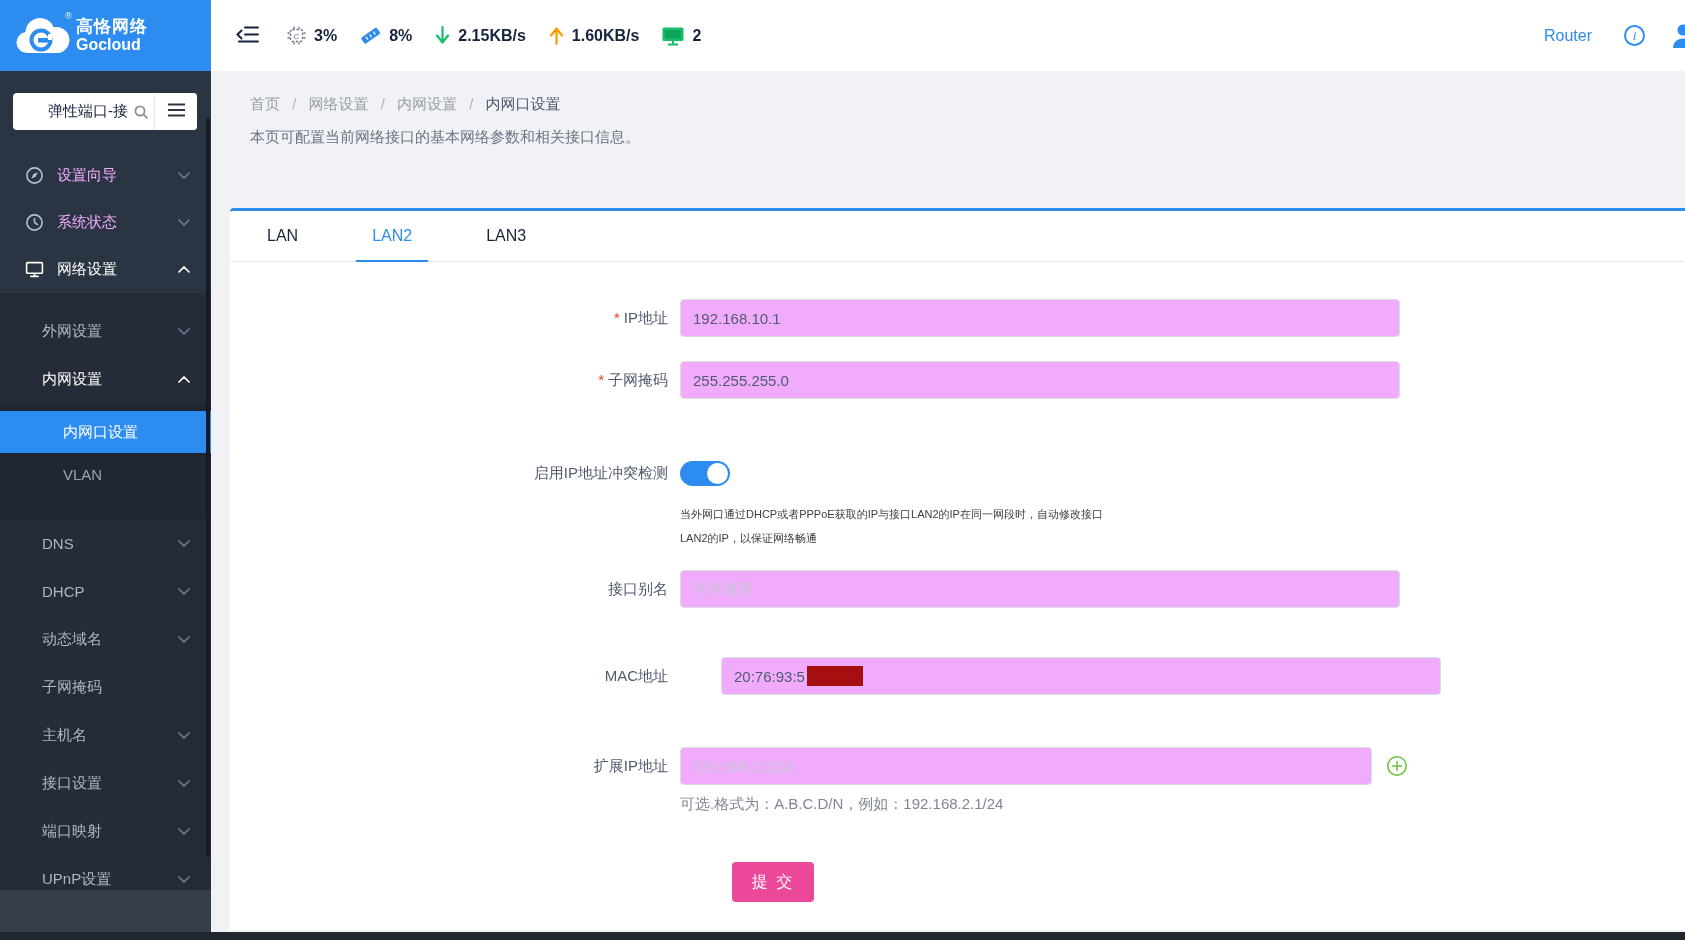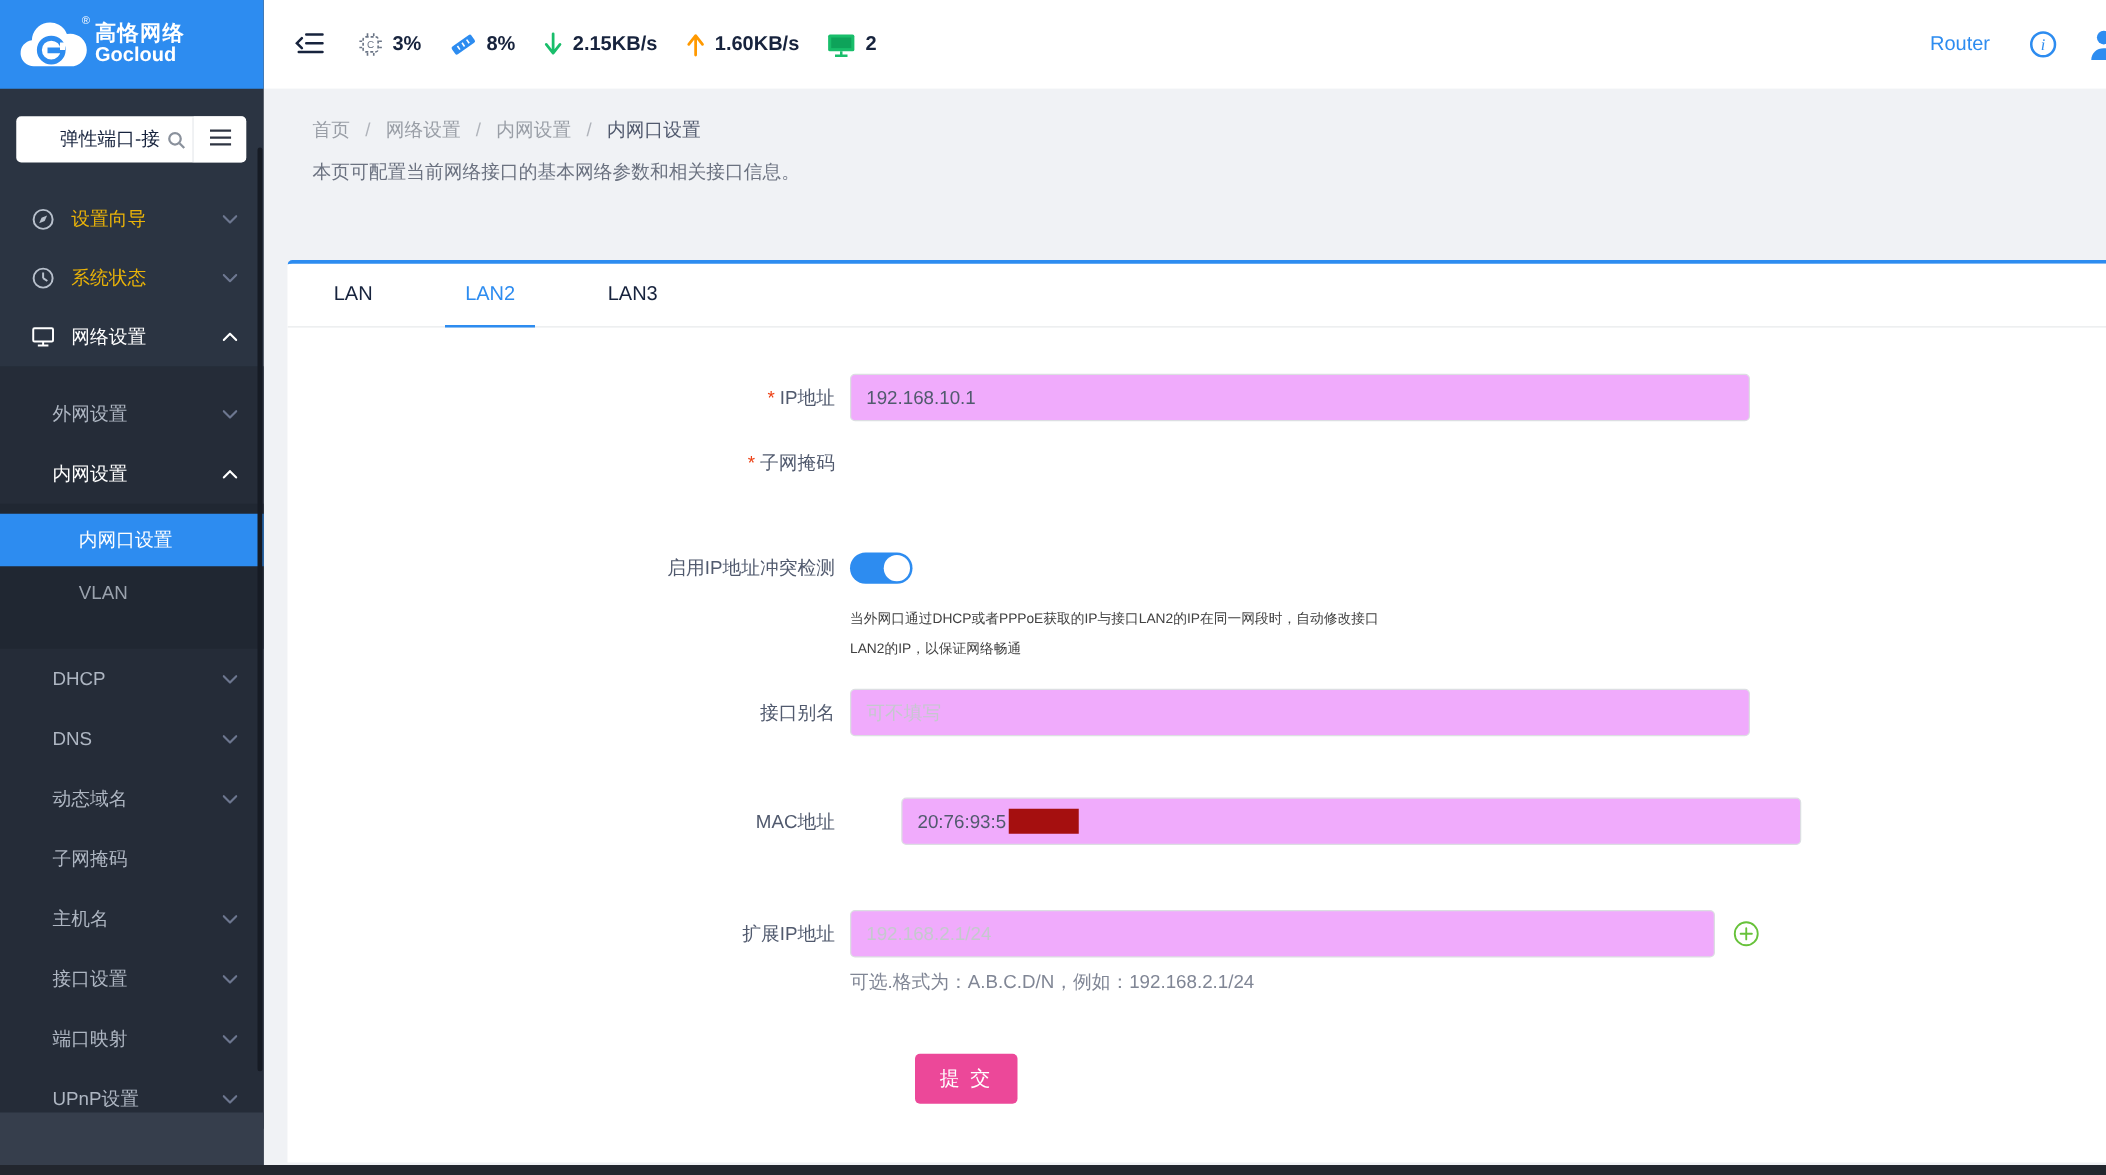--- a/index.html
+++ b/index.html
@@ -17,21 +17,21 @@
   .search-wrap { padding:22px 14px 0 13px; }
   .search-box { height:37px; background:#fff; border-radius:4px; display:flex; align-items:center; overflow:hidden;padding-left:25px; }
   .search-input { border:none; outline:none; flex:1; min-width:0; padding:0 0 0 10px; font-size:15px; color:#17233d; font-family:inherit; }
   .search-mag { width:26px; display:flex; justify-content:center; flex-shrink:0; }
   .vdiv { width:1px; height:36px; background:#e3e6ea; flex-shrink:0; }
   .hamb-btn { width:42px; height:37px; background:#fff; border:none; display:flex; align-items:center; justify-content:center; flex-shrink:0; cursor:pointer; }
 
   .menu { margin-top:22px; font-size:15px; }
   .mi { display:flex; align-items:center; position:relative; cursor:pointer; }
   .mi .chev { position:absolute; right:21px; display:flex; color:#6d7790; }
-  .mi.l1 { height:47px; padding-left:25px; color:#eab308; }
+  .mi.l1 { height:47px; padding-left:25px; color:#f0abfc; }
   .mi.l1 .m-ico { width:19px; height:19px; margin-right:13px; display:flex; align-items:center; color:#b8c0cc; }
   .mi.l2 { height:48px; padding-left:42px; color:#aeb6c2; }
   .mi.l3 { height:42px; padding-left:63px; color:#9aa2ad; }
   .mi.expanded { color:#ffffff; }
   .mi.expanded .m-ico, .mi.expanded .chev { color:#fff; }
   .group2 { background:#252c38; padding-top:14px; }
   .group3 { background:#202732; padding-top:8px; padding-bottom:24px; }
   .mi.l3.active { background:#2d8cf0; color:#fff; }
 
   .side-scrollbar { position:absolute; right:1px; top:118px; width:4px; height:739px; background:#161b24; border-radius:2px; z-index:5; }
@@ -192,29 +192,29 @@
       <div class="group3">
         <div class="mi l3 active">
           <span>内网口设置</span>
         </div>
         <div class="mi l3">
           <span>VLAN</span>
         </div>
       </div>
 
       <div class="mi l2">
+        <span>DNS</span>
+        <span class="chev">
+          <svg width="12" height="7" viewBox="0 0 12 7" fill="none" stroke="currentColor" stroke-width="1.7" stroke-linecap="round">
+              <path d="M1 1l5 5 5-5"></path>
+            </svg>
+        </span>
+      </div>
+      <div class="mi l2">
         <span>DHCP</span>
-        <span class="chev">
-          <svg width="12" height="7" viewBox="0 0 12 7" fill="none" stroke="currentColor" stroke-width="1.7" stroke-linecap="round">
-              <path d="M1 1l5 5 5-5"></path>
-            </svg>
-        </span>
-      </div>
-      <div class="mi l2">
-        <span>DNS</span>
         <span class="chev">
           <svg width="12" height="7" viewBox="0 0 12 7" fill="none" stroke="currentColor" stroke-width="1.7" stroke-linecap="round">
               <path d="M1 1l5 5 5-5"></path>
             </svg>
         </span>
       </div>
       <div class="mi l2">
         <span>动态域名</span>
         <span class="chev">
           <svg width="12" height="7" viewBox="0 0 12 7" fill="none" stroke="currentColor" stroke-width="1.7" stroke-linecap="round">
@@ -365,20 +365,21 @@
           <div class="flabel">
             <span class="req">*</span><span>IP地址</span>
           </div>
           <input class="ctl-input" value="192.168.10.1" style="">
         </div>
 
         <div class="frow r-mask">
           <div class="flabel">
             <span class="req">*</span><span>子网掩码</span>
           </div>
+          <input class="ctl-input" value="255.255.255.0" style="">
         </div>
 
         <div class="frow r-toggle">
           <div class="flabel">启用IP地址冲突检测</div>
           <div class="switch">
               <div class="knob"></div>
             </div>
         </div>
         <div class="help-block">
           <div>当外网口通过DHCP或者PPPoE获取的IP与接口LAN2的IP在同一网段时，自动修改接口</div>

